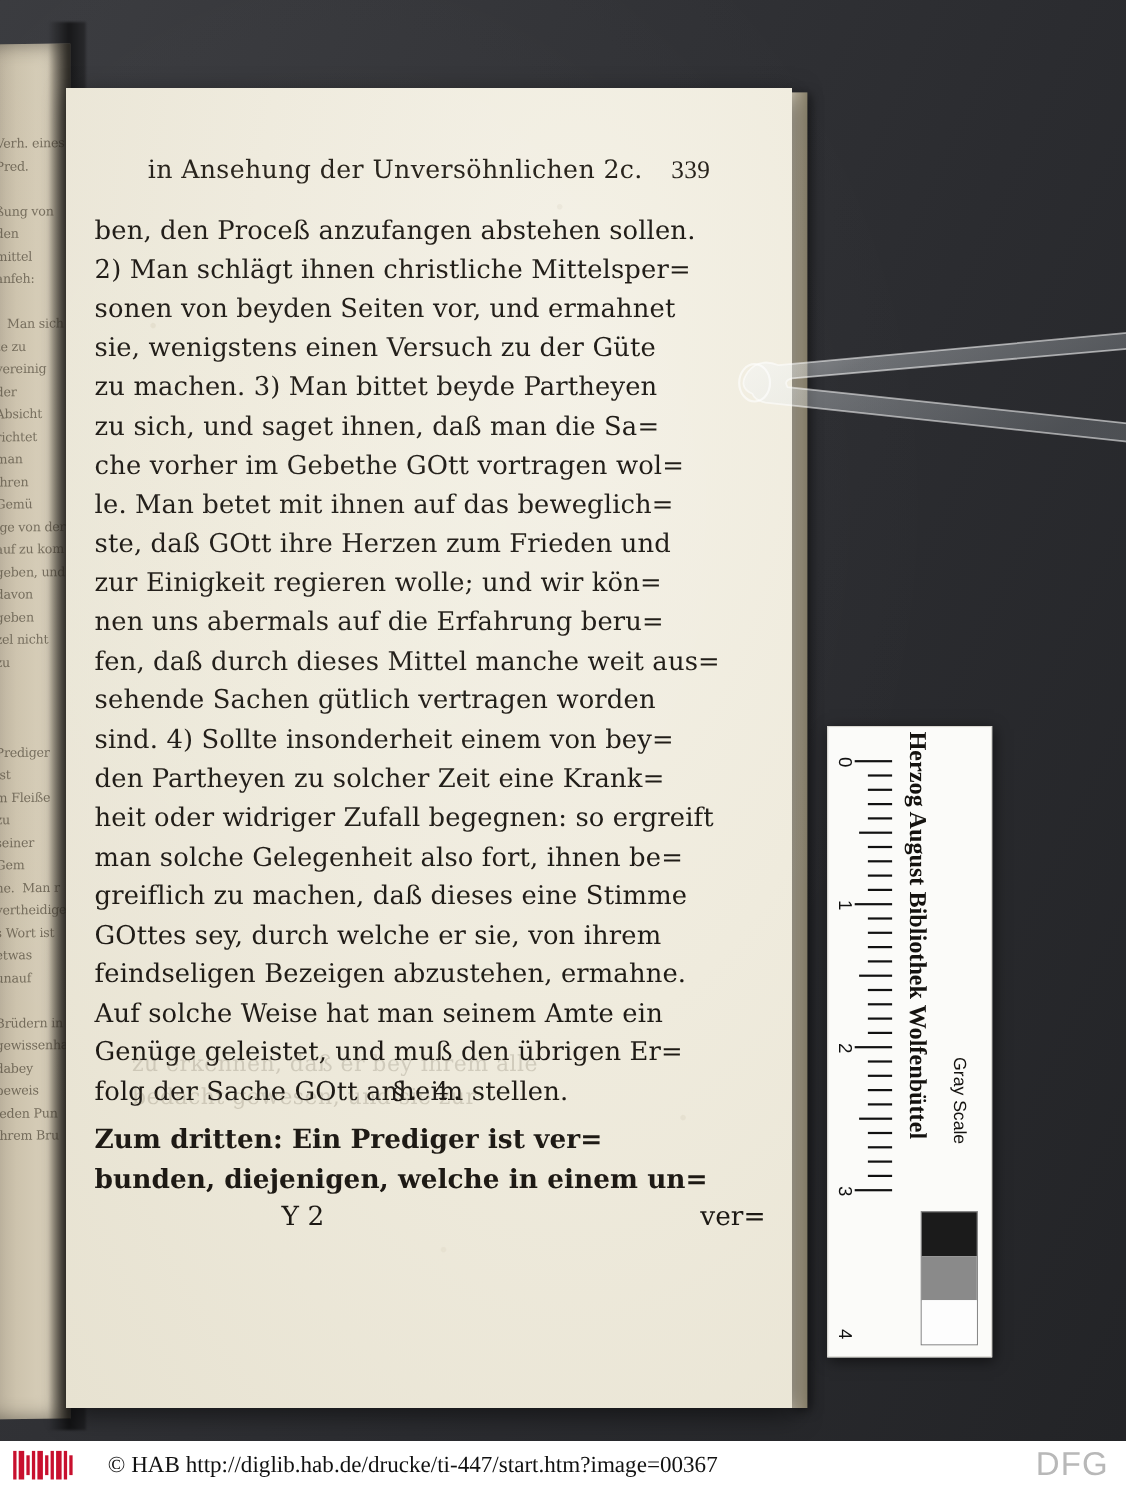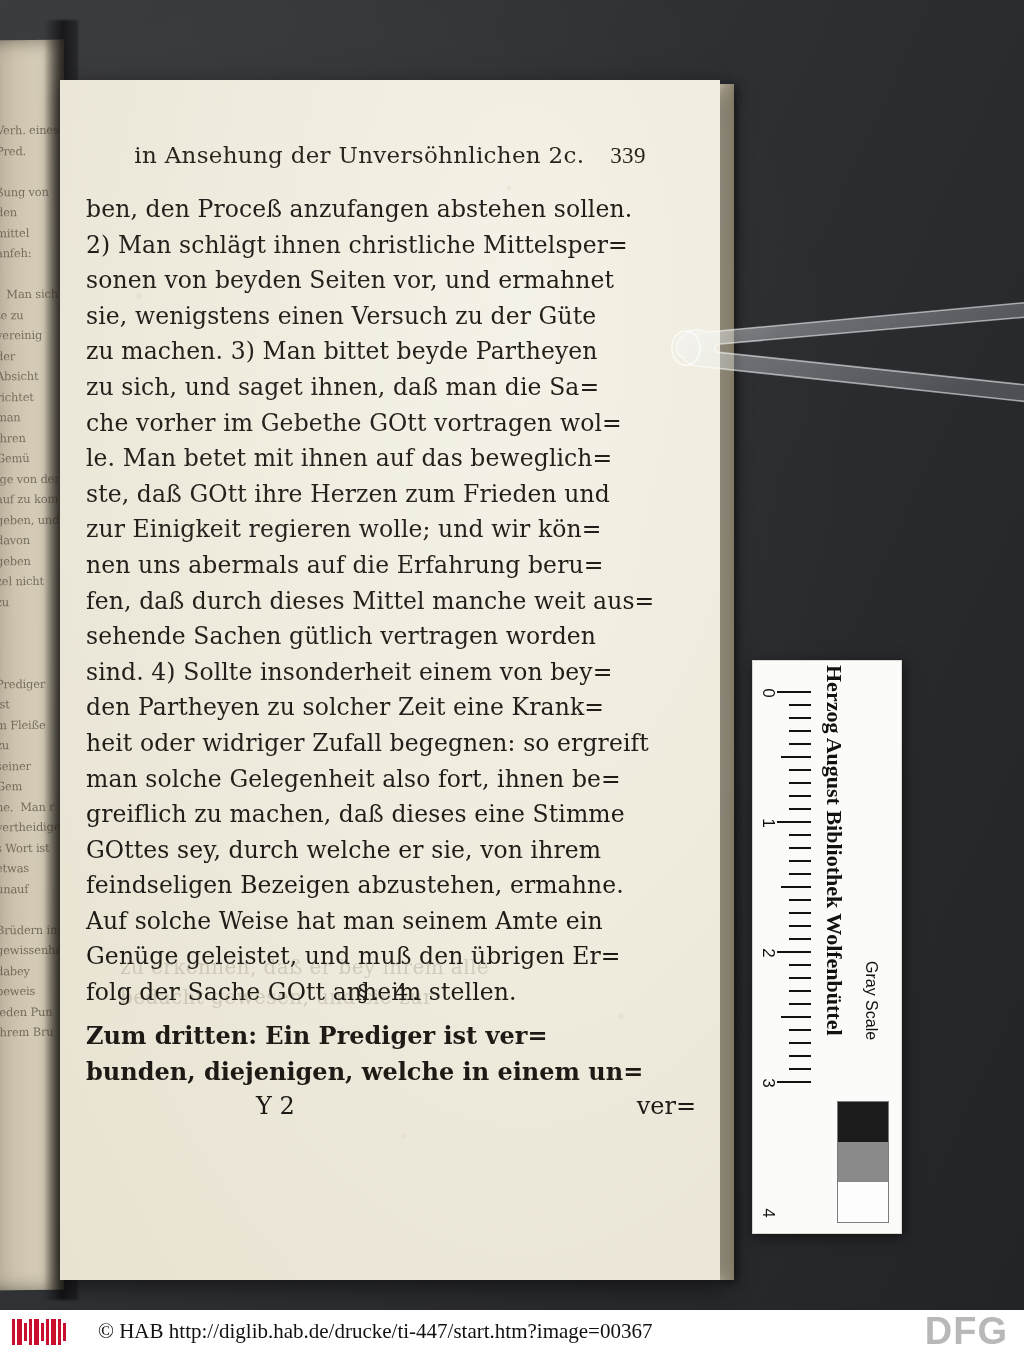--- a/index.html
+++ b/index.html
@@ -297,22 +297,22 @@
     display: block;
     width: 3px;
     height: 26px;
     background: #c8102e;
   }
   #hab-barcode i.w { width: 5px; }
   #hab-barcode i.s { height: 18px; }
   #dfg-logo {
     margin-right: 16px;
     font-family: "Liberation Sans", sans-serif;
-    font-weight: bold;
-    font-size: 38px;
+    font-weight: normal;
+    font-size: 30px;
     letter-spacing: 1px;
     color: #b8b8b8;
   }
 </style>
 </head>
 <body>
 
 <div id="scan">
 
   <div id="left-page">

